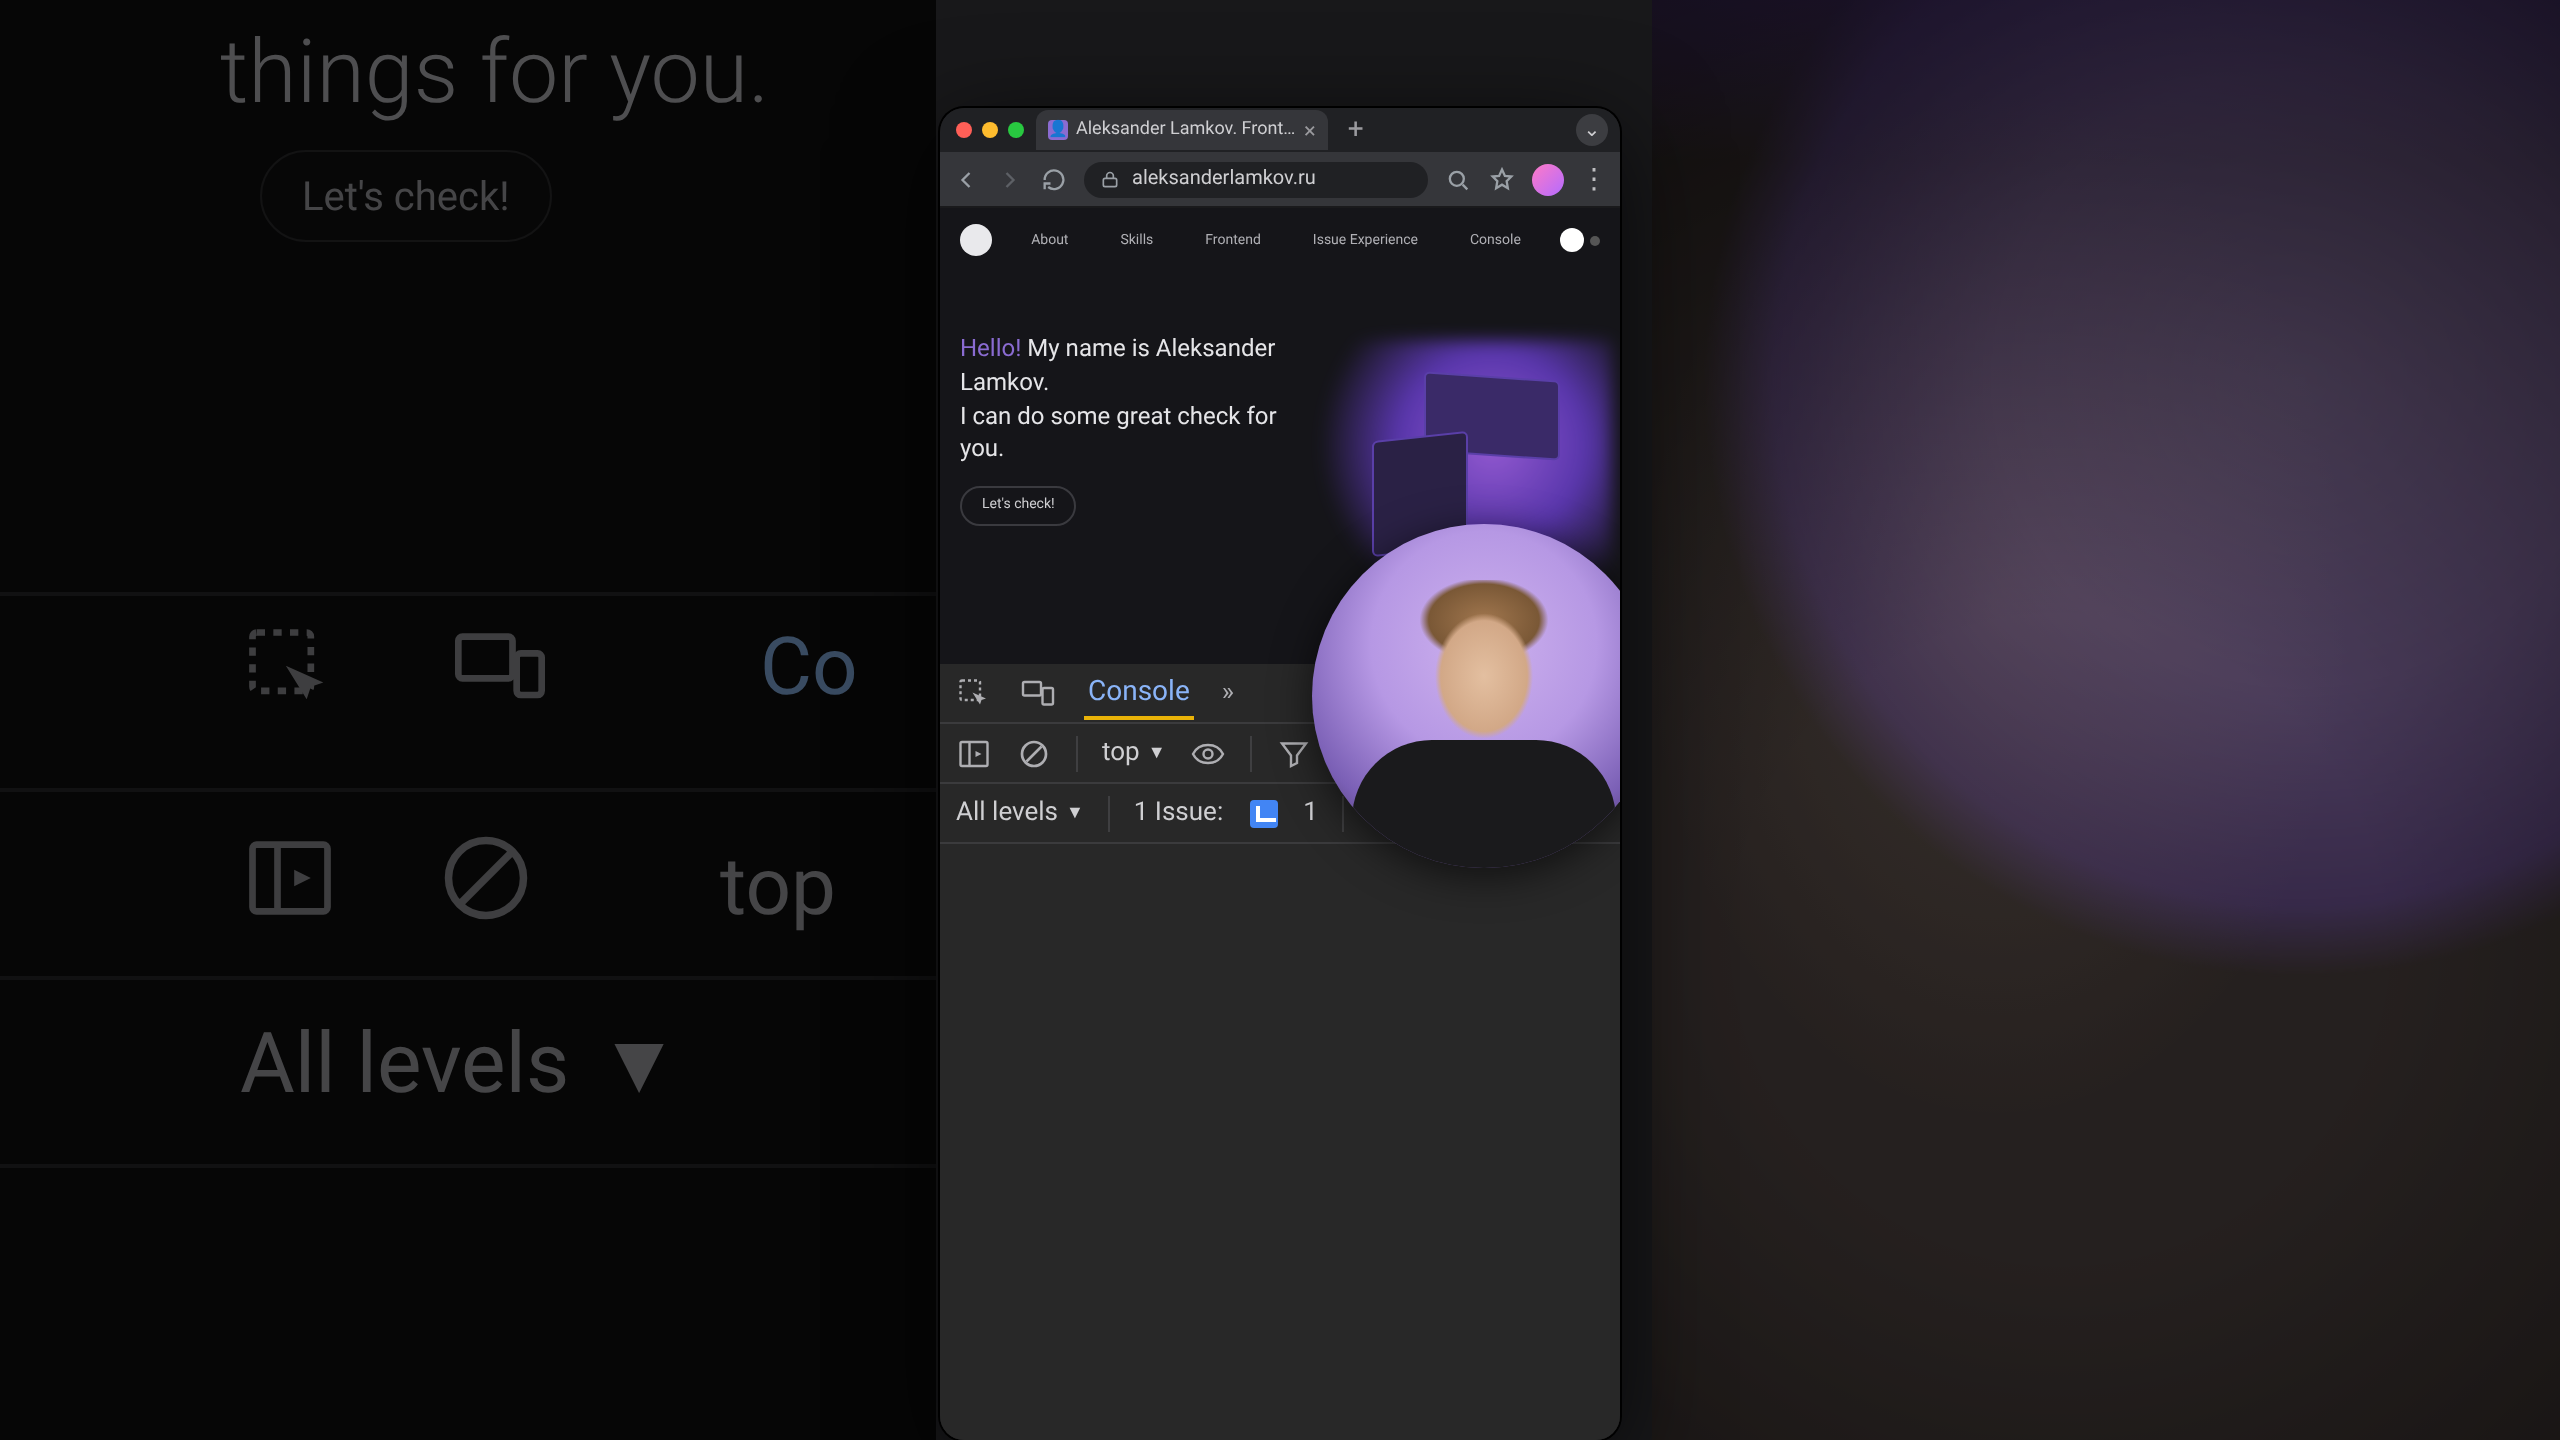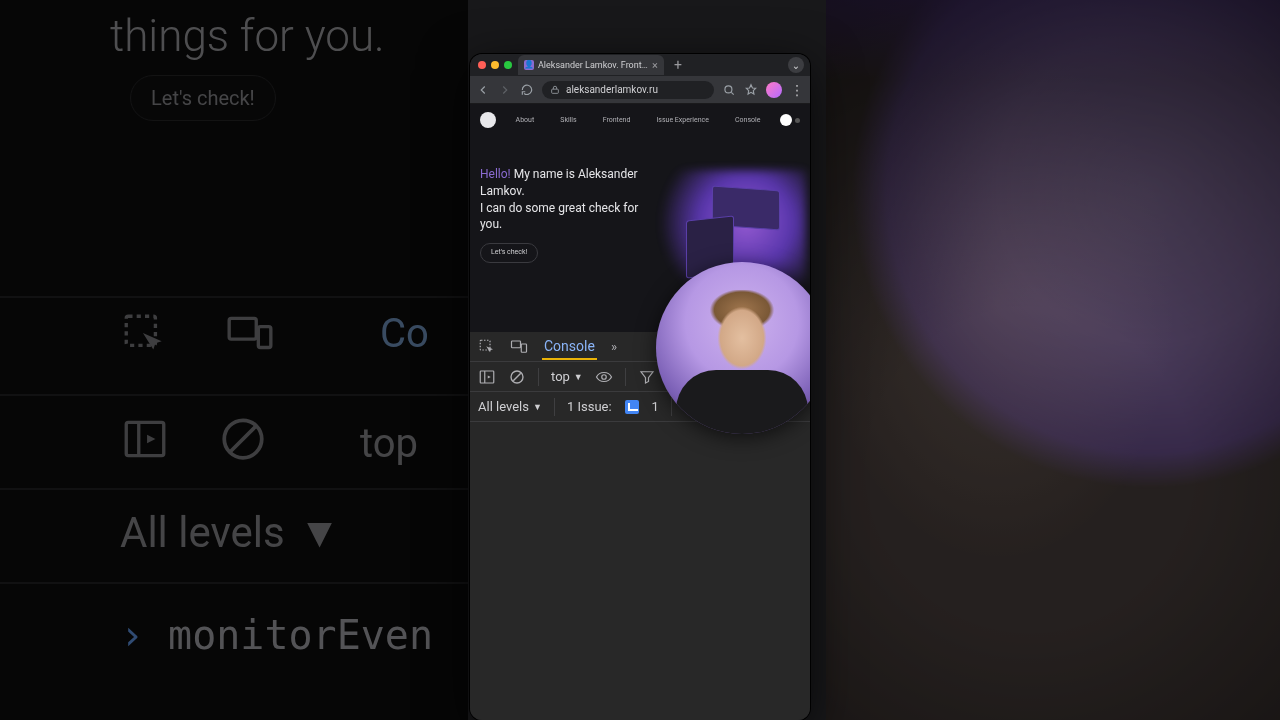--- a/index.html
+++ b/index.html
@@ -148,23 +148,20 @@
           <path d="M6 18 L18 6"></path>
         </svg>
     </div>
     <div class="bg-left-top">top</div>
     <div class="bg-hr" style="top:488px;"></div>
     <div class="bg-left-lvl">
       <span>All levels</span>
       <span>▼</span>
     </div>
     <div class="bg-hr" style="top:582px;"></div>
-    <div class="bg-left-monitor">
-      <span class="bg-left-caret">›</span><span>monitorEven</span>
-    </div>
     <div class="bg-shade"></div>
   </div>
   <div class="bg-col bg-mid">
     <div class="bg-shade" style="background:rgba(0,0,0,0.45);"></div>
   </div>
   <div class="bg-col bg-right">
     <div class="face-wrap">
       <div class="bg-purple-top"></div>
       <div class="bg-purple-arc"></div>
       <div class="bg-face-shade"></div>

